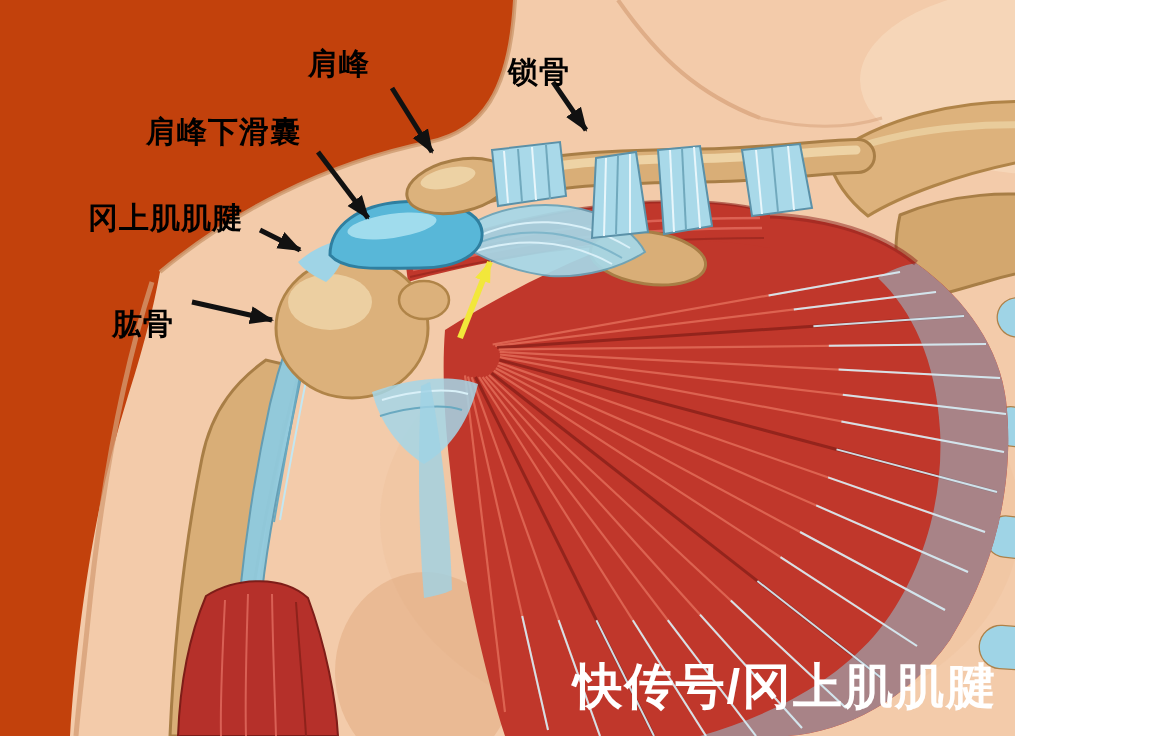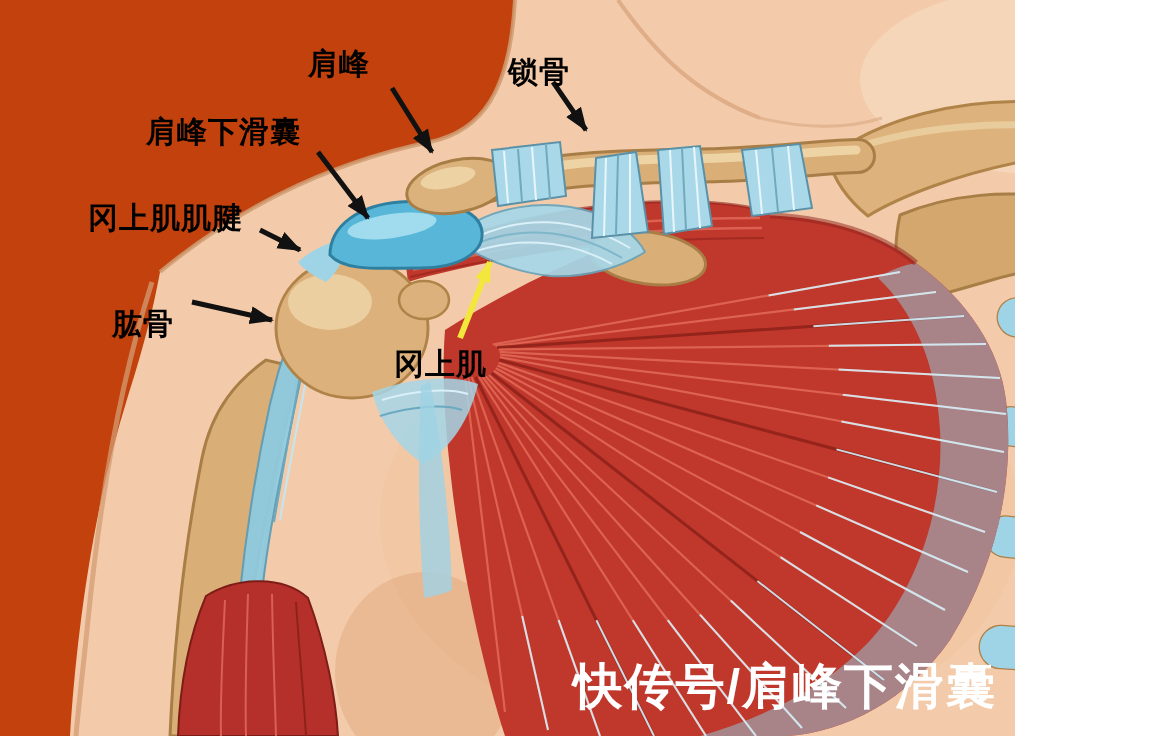--- a/index.html
+++ b/index.html
@@ -226,16 +226,15 @@
       <path d="M192,302 L272,320" stroke="#111111" stroke-width="5" fill="none" marker-end="url(#ahB)"></path>
       <path d="M460,338 L490,262" stroke="#f2e73a" stroke-width="6" fill="none" marker-end="url(#ahY)"></path>
     </g>
   </svg>
 
   <div class="lbl" style="left:308px;top:44px">肩峰</div>
   <div class="lbl" style="left:508px;top:52px">锁骨</div>
   <div class="lbl" style="left:146px;top:112px">肩峰下滑囊</div>
   <div class="lbl" style="left:88px;top:198px">冈上肌肌腱</div>
   <div class="lbl" style="left:112px;top:304px">肱骨</div>
-  <div class="lbl" style="left:394px;top:344px">冈上肌</div>
-
-  <div id="watermark">快传号/肩峰下滑囊</div>
+
+  <div id="watermark">快传号/冈上肌肌腱</div>
 </div>
 
 </body></html>

